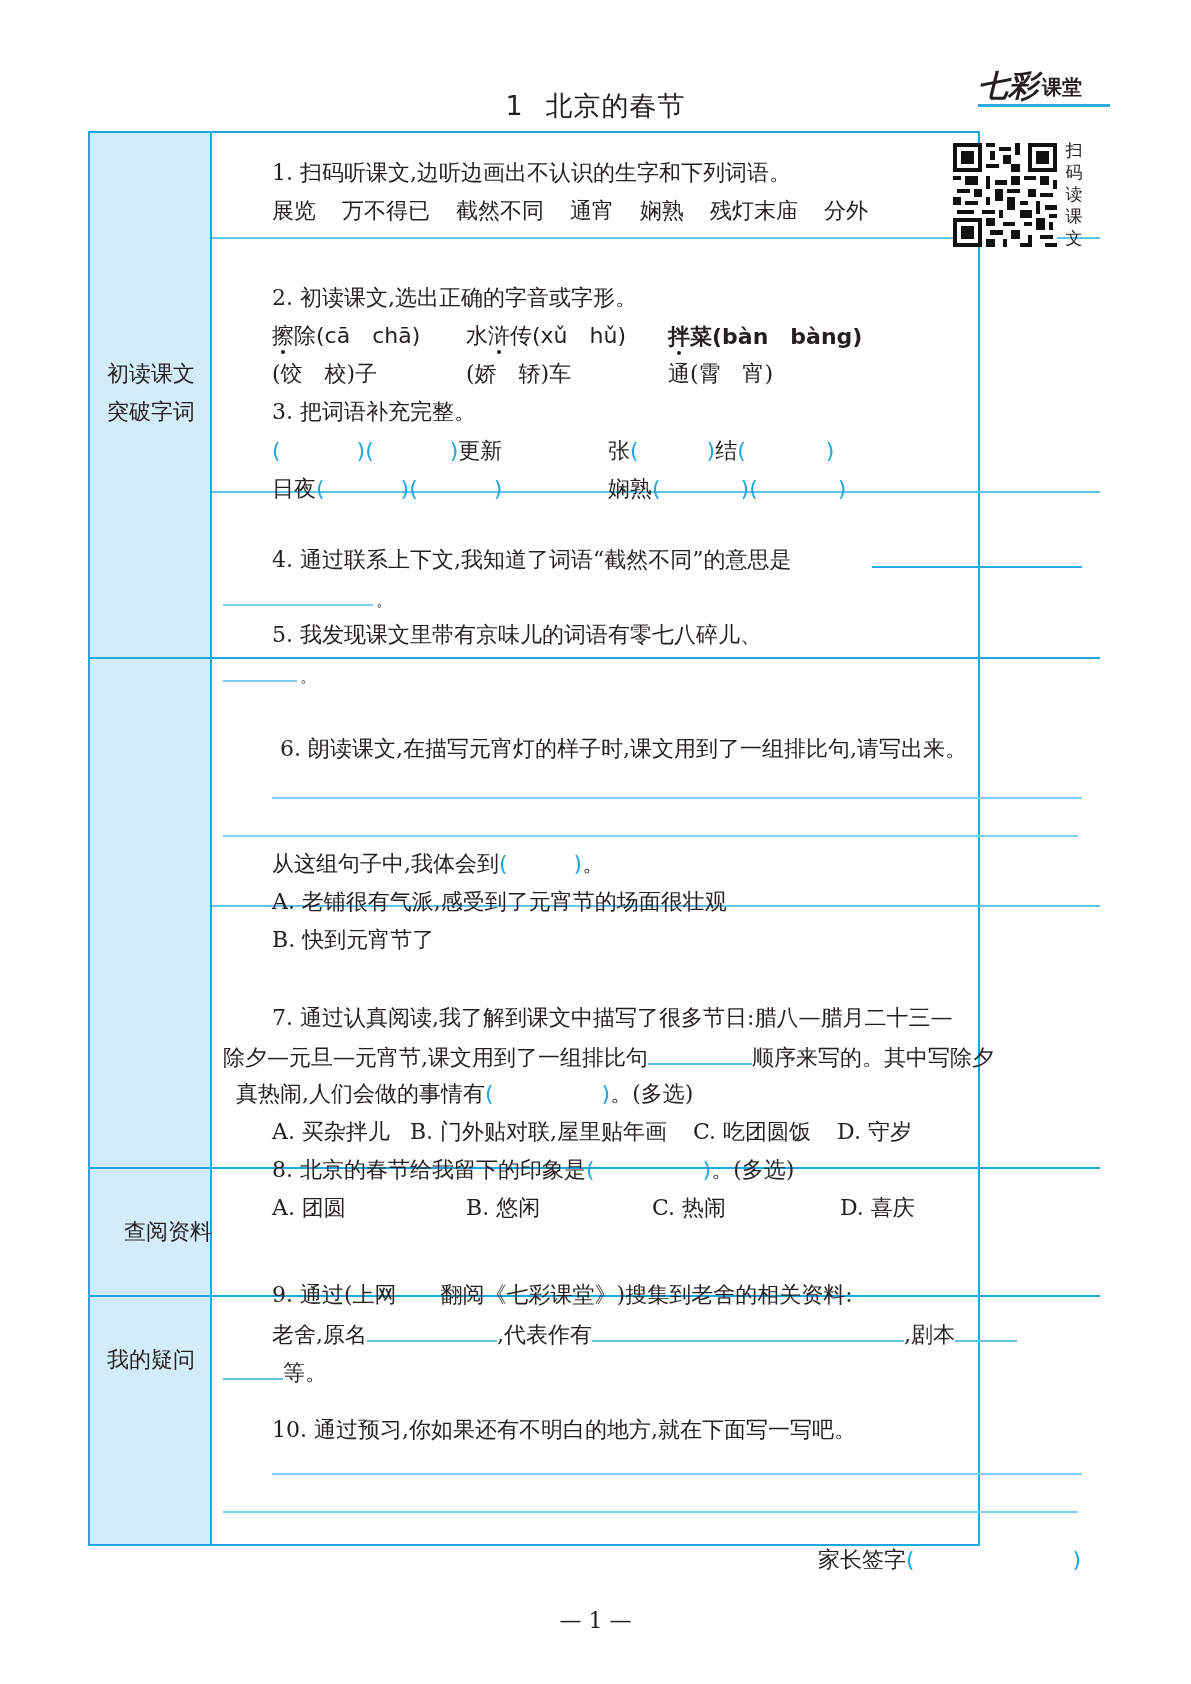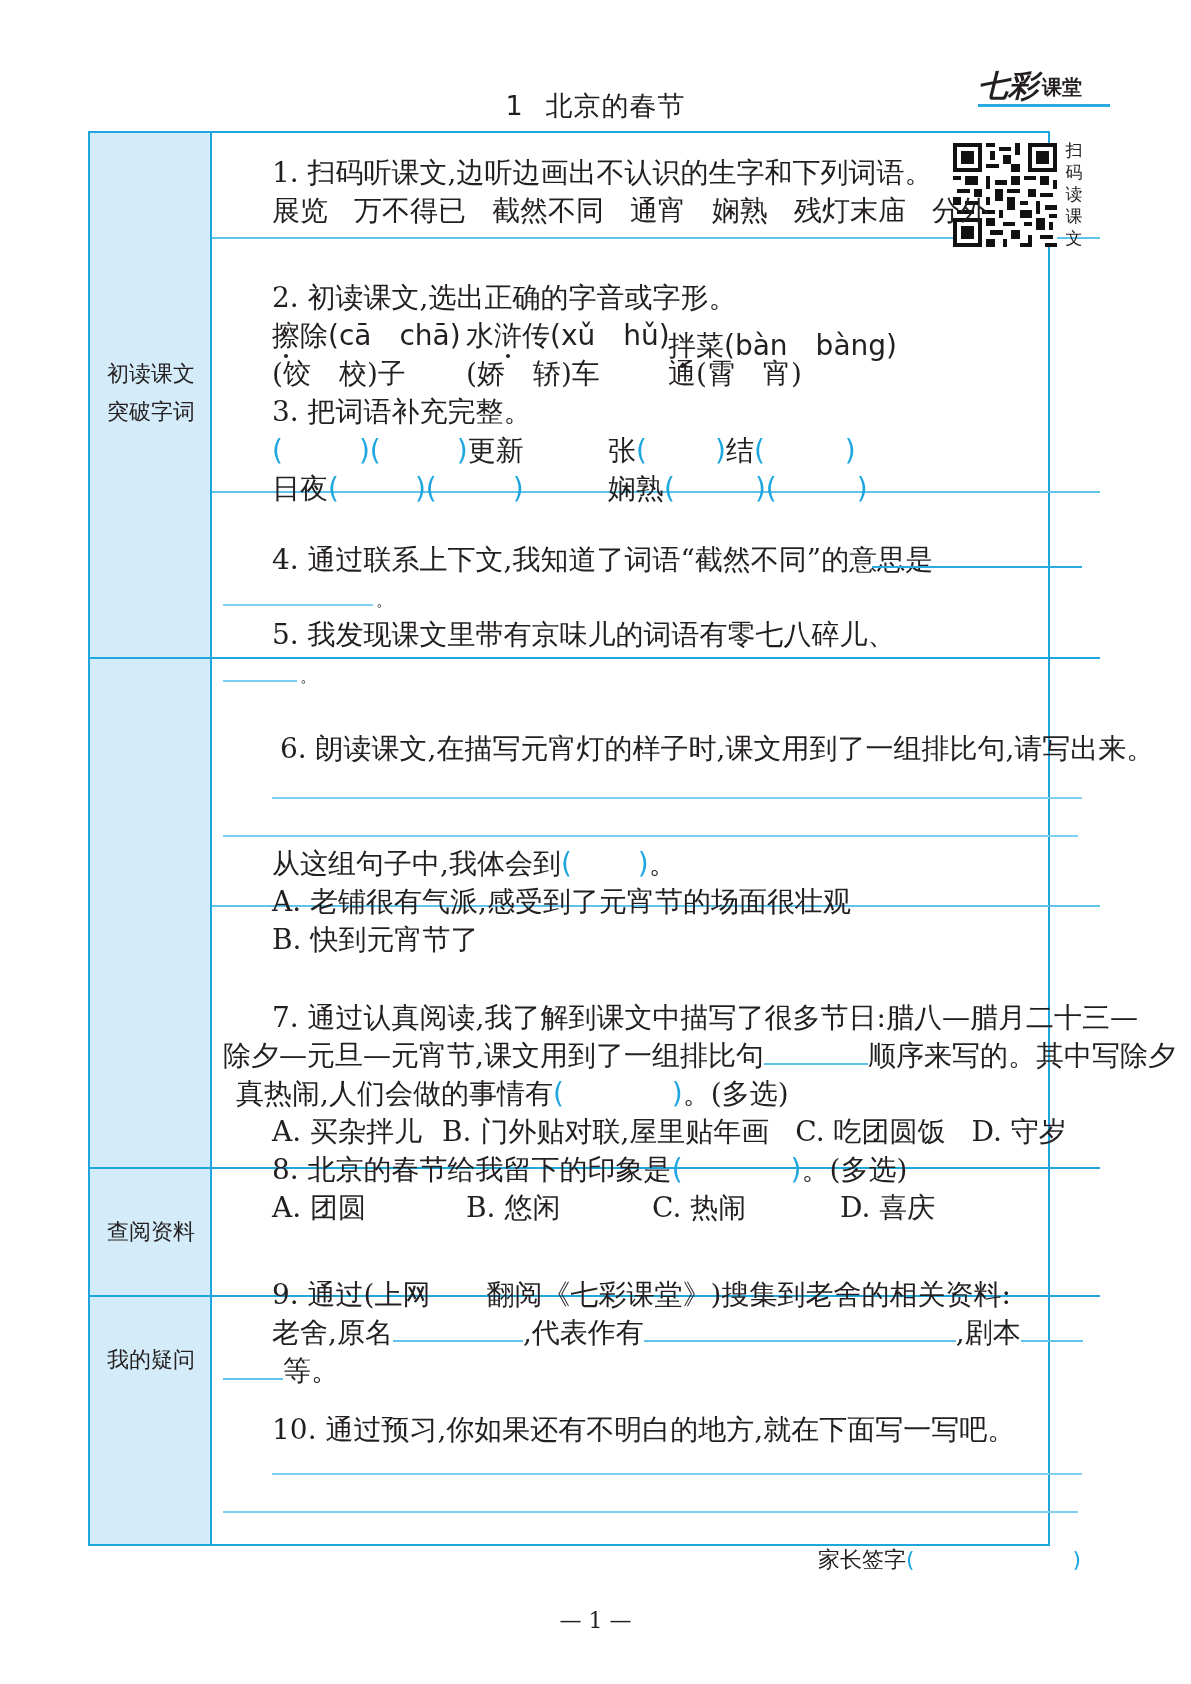--- a/index.html
+++ b/index.html
@@ -22,40 +22,40 @@
   }
   .brand .kt {
     position: absolute; left: 64px; top: 8px; font-family: "DejaVu Sans", sans-serif;
     font-size: 20px; font-weight: bold; color: #231f20;
   }
   .brand .uline {
     position: absolute; left: 0; top: 38px; width: 132px; height: 3px; background: #29abe2;
   }
 
   .table {
-    position: absolute; left: 88px; top: 131px; width: 962px; height: 1415px;
+    position: absolute; left: 88px; top: 131px; width: 892px; height: 1415px;
     border: 2px solid #1ea6e0;
   }
   .label-col {
     position: absolute; left: 0; top: 0; width: 122px; height: 100%;
     background: #d4ecf9; border-right: 2px solid #1ea6e0;
   }
   .section-sep {
     position: absolute; left: 0; width: 1010px; height: 2px; background: #1ea6e0;
   }
   .sub-sep {
     position: absolute; left: 122px; width: 888px; height: 2px; background: #5fc3ec;
   }
   .sec-label {
     position: absolute; left: 0; width: 122px; text-align: center;
     font-family: "DejaVu Sans", sans-serif; font-size: 22px; line-height: 38px; color: #231f20;
   }
 
   .line {
-    position: absolute; font-size: 28px; line-height: 30px; white-space: nowrap; color: #231f20;
+    position: absolute; font-size: 22px; line-height: 30px; white-space: nowrap; color: #231f20;
   }
   .b { color: #1ea6e0; font-family: "DejaVu Sans", sans-serif; }
   .blank { display: inline-block; border-bottom: 2px solid #5fc3ec; height: 24px; vertical-align: baseline; }
   .hline { position: absolute; height: 2px; background: #7fd0f0; }
   .dot { position: relative; }
   .dot::after {
     content: ""; position: absolute; left: 50%; bottom: -6px; width: 4px; height: 4px;
     margin-left: -2px; border-radius: 50%; background: #231f20;
   }
   .py { font-family: "DejaVu Sans", sans-serif; }
@@ -102,21 +102,21 @@
   <div class="sub-sep" style="top:358px;"></div>
   <div class="section-sep" style="top:524px;"></div>
   <div class="sub-sep" style="top:772px;"></div>
   <div class="section-sep" style="top:1034px;"></div>
   <div class="section-sep" style="top:1162px;"></div>
 
   <div class="sec-label" style="top:222px;">
     <div>初读课文</div>
     <div>突破字词</div>
   </div>
-  <div class="sec-label" style="top:1080px;">
+  <div class="sec-label" style="top:1080px;text-align:right;">
     <div>查阅资料</div>
   </div>
   <div class="sec-label" style="top:1208px;">
     <div>我的疑问</div>
   </div>
 </div>
 
 <div class="qr-box">
   <div class="qr">
     <svg viewBox="0 0 25 25" shape-rendering="crispEdges">
@@ -194,21 +194,21 @@
   <span>展览</span><span style="display:inline-block;width:26px;"></span><span>万不得已</span><span style="display:inline-block;width:26px;"></span><span>截然不同</span><span style="display:inline-block;width:26px;"></span><span>通宵</span><span style="display:inline-block;width:26px;"></span><span>娴熟</span><span style="display:inline-block;width:26px;"></span><span>残灯末庙</span><span style="display:inline-block;width:26px;"></span><span>分外</span>
 </div>
 
 <div class="line" style="left:272px;top:283px;">2. 初读课文,选出正确的字音或字形。</div>
 <div class="line" style="left:272px;top:321px;">
   <span class="dot">擦</span><span>除</span><span class="py">(cā　chā)</span>
 </div>
 <div class="line" style="left:466px;top:321px;">
   <span>水</span><span class="dot">浒</span><span>传</span><span class="py">(xǔ　hǔ)</span>
 </div>
-<div class="line" style="left:668px;top:331px;">
+<div class="line" style="left:668px;top:321px;font-weight:bold;">
   <span class="dot">拌</span><span>菜</span><span class="py">(bàn　bàng)</span>
 </div>
 <div class="line" style="left:272px;top:359px;">(饺　校)子</div>
 <div class="line" style="left:466px;top:359px;">(娇　轿)车</div>
 <div class="line" style="left:668px;top:359px;">通(霄　宵)</div>
 
 <div class="line" style="left:272px;top:397px;">3. 把词语补充完整。</div>
 <div class="line" style="left:272px;top:436px;">
   <span class="b">(</span><span style="display:inline-block;width:76px;"></span><span class="b">)(</span><span style="display:inline-block;width:76px;"></span><span class="b">)</span><span>更新</span>
 </div>

